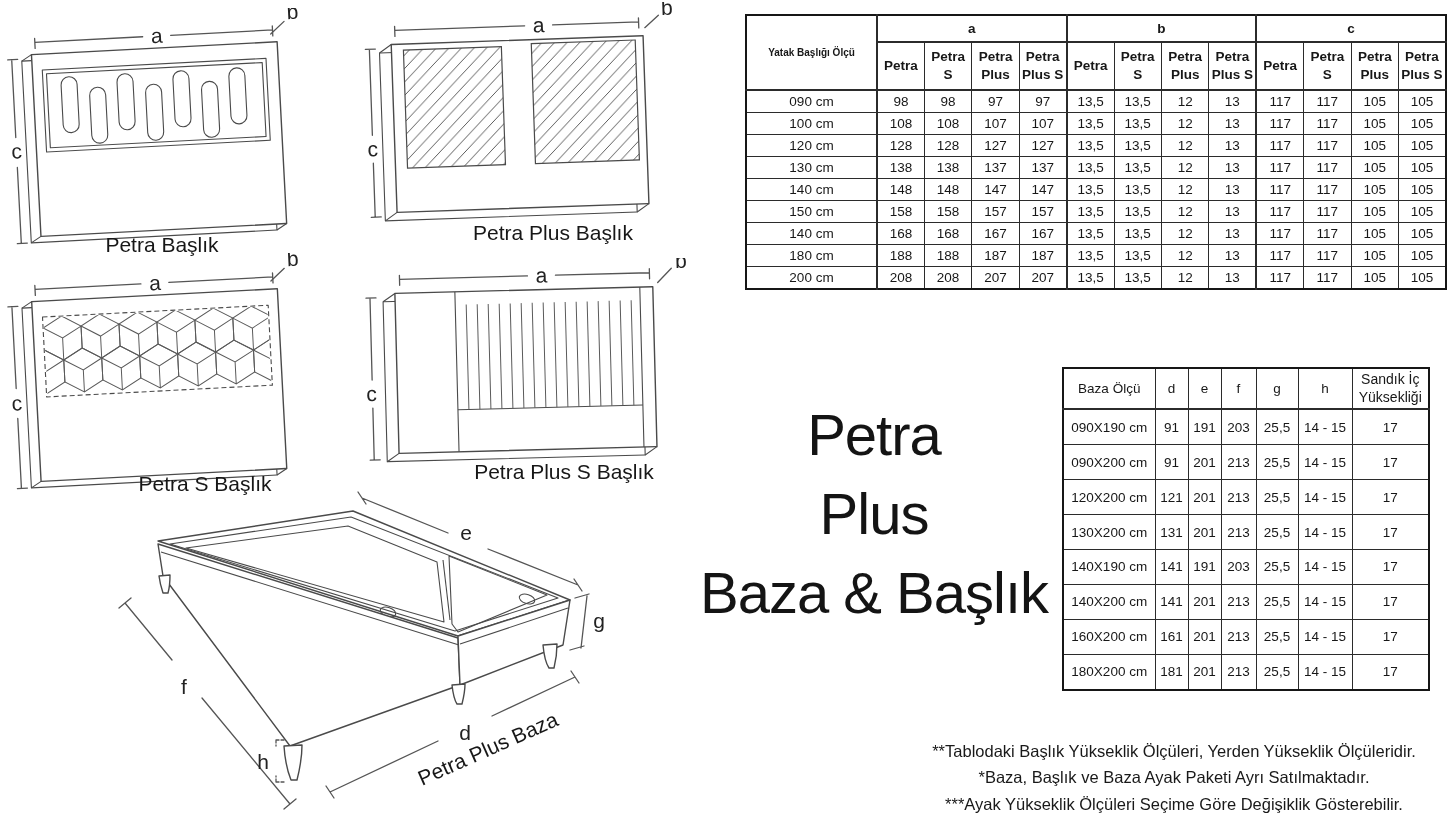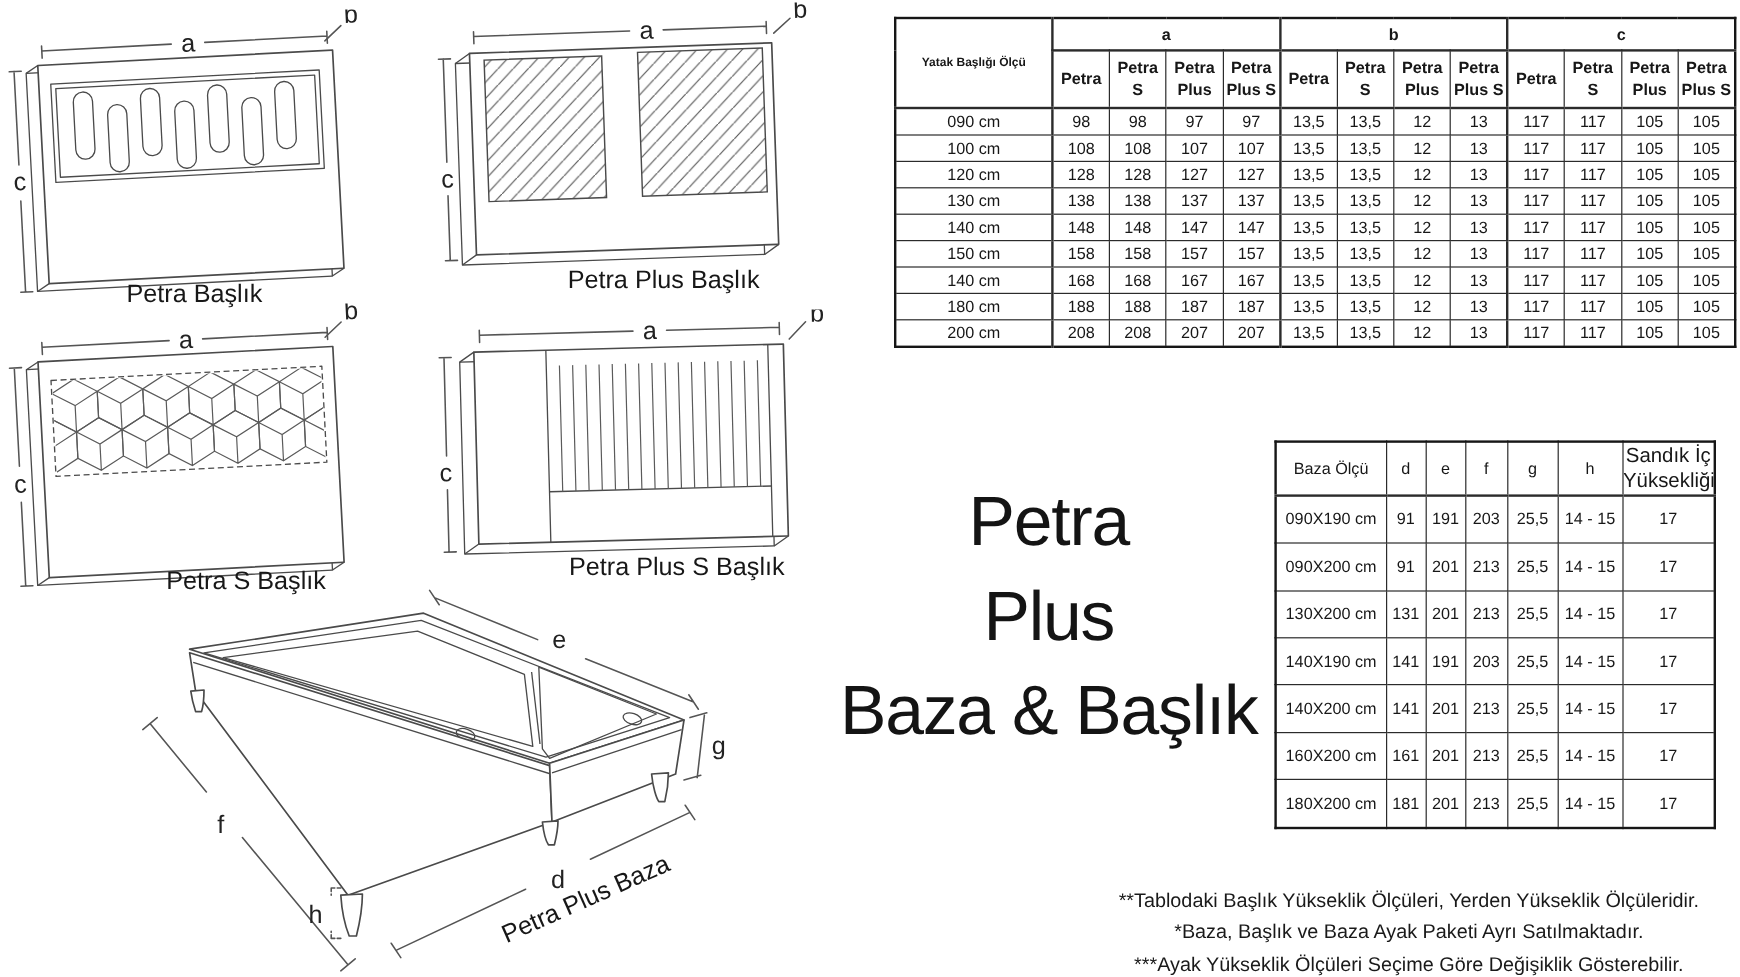--- a/index.html
+++ b/index.html
@@ -34,21 +34,21 @@
   #headboard-table tbody td{height:21px;}
   #headboard-table th.gl, #headboard-table td.gl{border-left-width:2px;}
   #headboard-table tbody td:nth-child(2),
   #headboard-table tbody td:nth-child(6),
   #headboard-table tbody td:nth-child(10){border-left-width:2px;}
   #headboard-table thead th{border-bottom-width:2px;}
   #headboard-table .corner{font-size:10px;}
 
   #baza-table{left:1062px;top:367px;width:368px;height:324px;font-size:13.5px;}
   #baza-table thead th{height:39px;border-bottom-width:2px;font-weight:normal;}
-  #baza-table thead th.twoline{font-weight:normal;font-size:17px;line-height:1.25;}
+  #baza-table thead th.twoline{font-weight:normal;font-size:14px;line-height:1.25;}
   #baza-table tbody td{height:22.6px;}
 
   
   #footnotes{position:absolute;left:900px;top:738px;width:548px;text-align:center;
              font-size:16.5px;line-height:1.6;color:#191919;}
 </style>
 </head>
 <body>
 
 <div id="page">
@@ -510,20 +510,29 @@
         <tr>
           <td>090X200 cm</td>
           <td>91</td>
           <td>201</td>
           <td>213</td>
           <td>25,5</td>
           <td>14 - 15</td>
           <td>17</td>
         </tr>
         <tr>
+          <td>120X200 cm</td>
+          <td>121</td>
+          <td>201</td>
+          <td>213</td>
+          <td>25,5</td>
+          <td>14 - 15</td>
+          <td>17</td>
+        </tr>
+        <tr>
           <td>130X200 cm</td>
           <td>131</td>
           <td>201</td>
           <td>213</td>
           <td>25,5</td>
           <td>14 - 15</td>
           <td>17</td>
         </tr>
         <tr>
           <td>140X190 cm</td>

